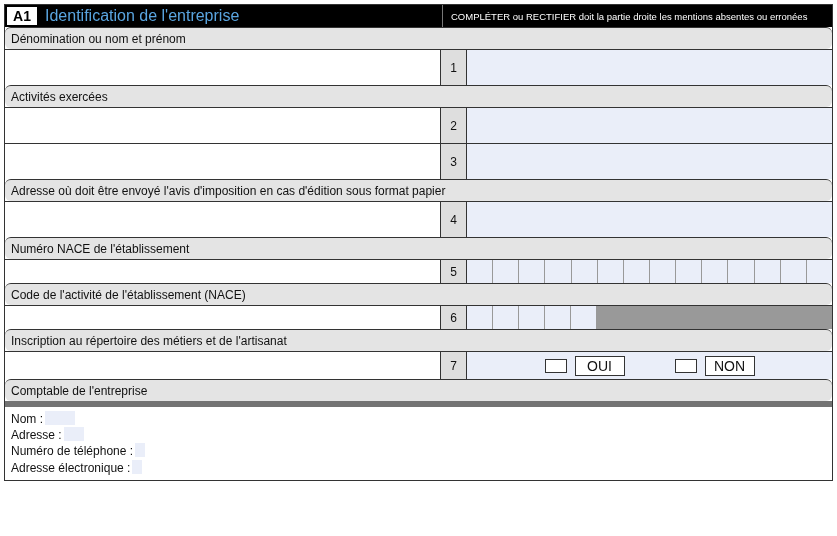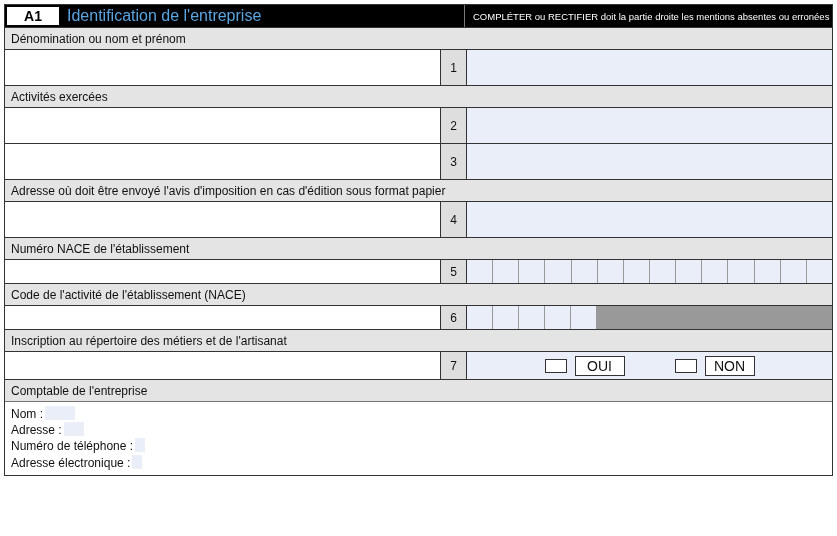--- a/index.html
+++ b/index.html
@@ -15,21 +15,21 @@
     width: 829px;
     border: 1px solid #333;
   }
   .hdr {
     display: flex;
     height: 22px;
     background: #000;
     color: #fff;
   }
   .hdr-code {
-    width: 52px;
+    width: 30px;
     display: flex;
     align-items: center;
     justify-content: center;
     background: #fff;
     color: #000;
     font-weight: bold;
     font-size: 14px;
     margin: 2px 0 2px 2px;
   }
   .hdr-title {
@@ -54,20 +54,21 @@
     color: #fff;
   }
   .row-label {
     height: 22px;
     background: #e4e4e4;
     border-top: 1px solid #333;
     display: flex;
     align-items: center;
     padding-left: 6px;
     font-size: 12px;
+    border-radius: 6px;
   }
   .row-fields {
     display: flex;
     height: 36px;
     border-top: 1px solid #333;
     background: #fff;
   }
   .cell-left {
     width: 436px;
     border-right: 1px solid #333;
@@ -131,21 +132,21 @@
   }
   .yn-label {
     width: 50px;
     border: 1px solid #333;
     background: #fff;
     text-align: center;
     font-size: 14px;
     padding: 1px 4px;
   }
   .compt {
-    border-top: 1px solid #737373;
+    border-top: 6px solid #737373;
     padding: 4px 6px 4px 6px;
     font-size: 12px;
     line-height: 1.35;
     background: #fff;
   }
   .compt-line { display: flex; }
   .compt-lbl { white-space: nowrap; }
   .compt-val {
     background: #eaeef9;
     min-width: 10px;

